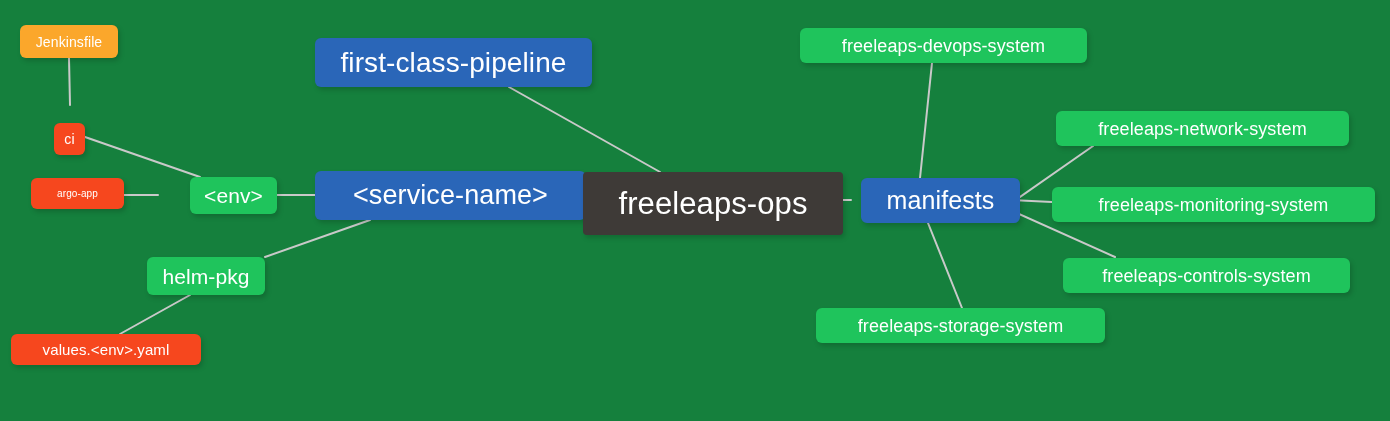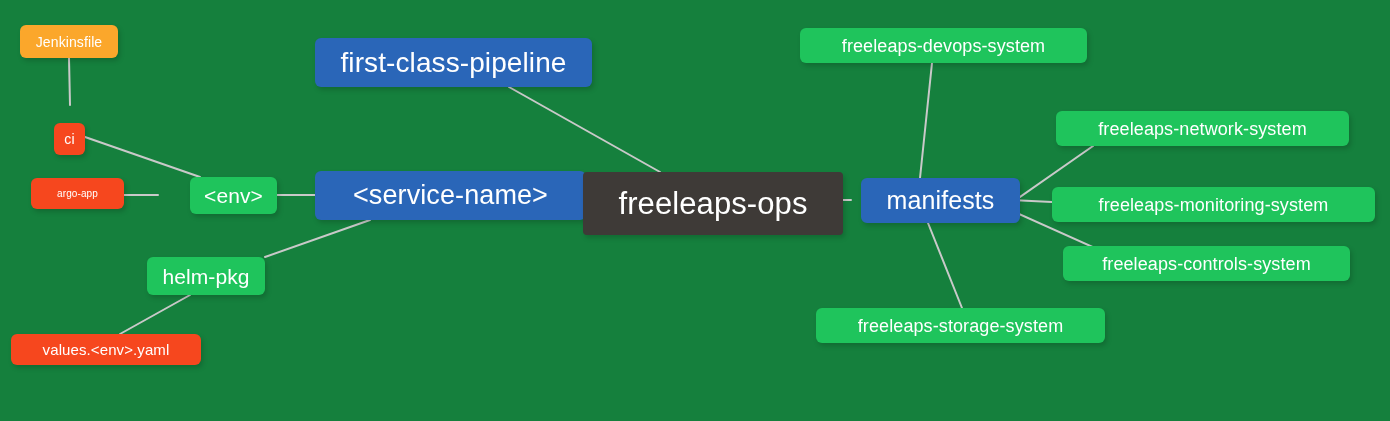--- a/index.html
+++ b/index.html
@@ -94,20 +94,20 @@
       </div>
       <div class="node rounded-soft" style="left: 800px; top: 28px; width: 287px; height: 35px; background: rgb(31, 196, 92); font-size: 18px; color: rgb(255, 255, 255);">
         <span>freeleaps-devops-system</span>
       </div>
       <div class="node rounded-soft" style="left: 1056px; top: 111px; width: 293px; height: 35px; background: rgb(31, 196, 92); font-size: 18px; color: rgb(255, 255, 255);">
         <span>freeleaps-network-system</span>
       </div>
       <div class="node rounded-soft" style="left: 1052px; top: 187px; width: 323px; height: 35px; background: rgb(31, 196, 92); font-size: 18px; color: rgb(255, 255, 255);">
         <span>freeleaps-monitoring-system</span>
       </div>
-      <div class="node rounded-soft" style="left: 1063px; top: 246px; width: 287px; height: 35px; background: rgb(31, 196, 92); font-size: 18px; color: rgb(255, 255, 255);">
+      <div class="node rounded-soft" style="left: 1063px; top: 258px; width: 287px; height: 35px; background: rgb(31, 196, 92); font-size: 18px; color: rgb(255, 255, 255);">
         <span>freeleaps-controls-system</span>
       </div>
       <div class="node rounded-soft" style="left: 816px; top: 308px; width: 289px; height: 35px; background: rgb(31, 196, 92); font-size: 18px; color: rgb(255, 255, 255);">
         <span>freeleaps-storage-system</span>
       </div>
     </div>
 </div>
 
 </body></html>

